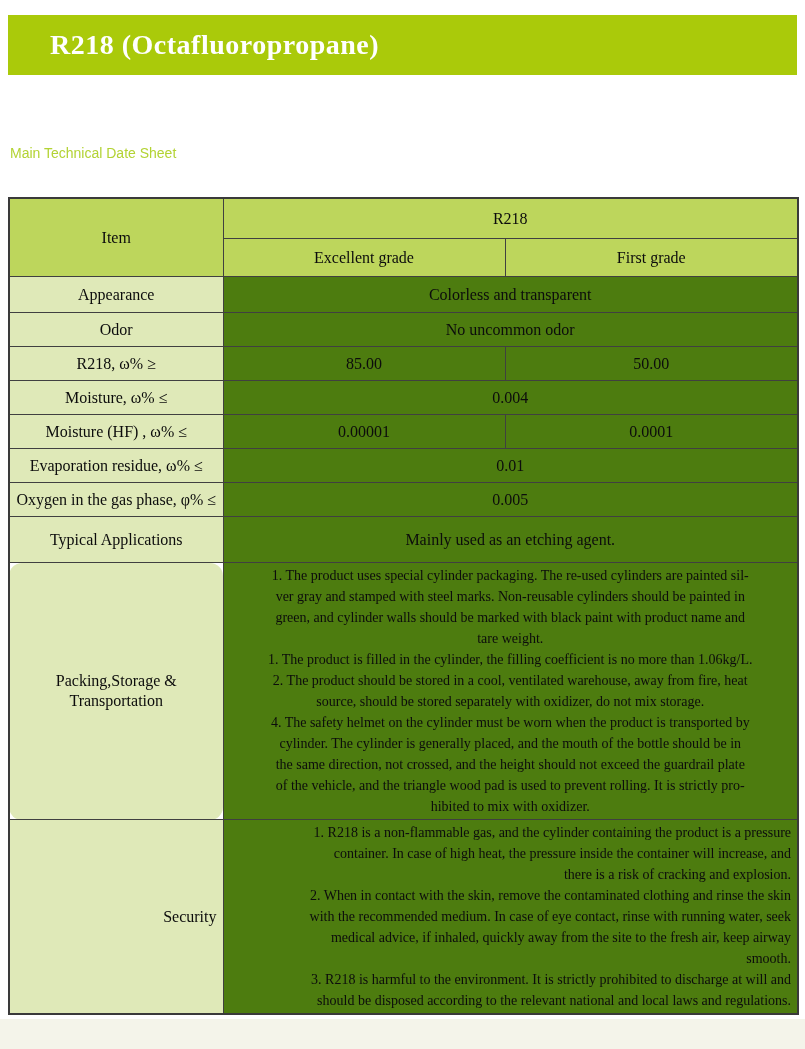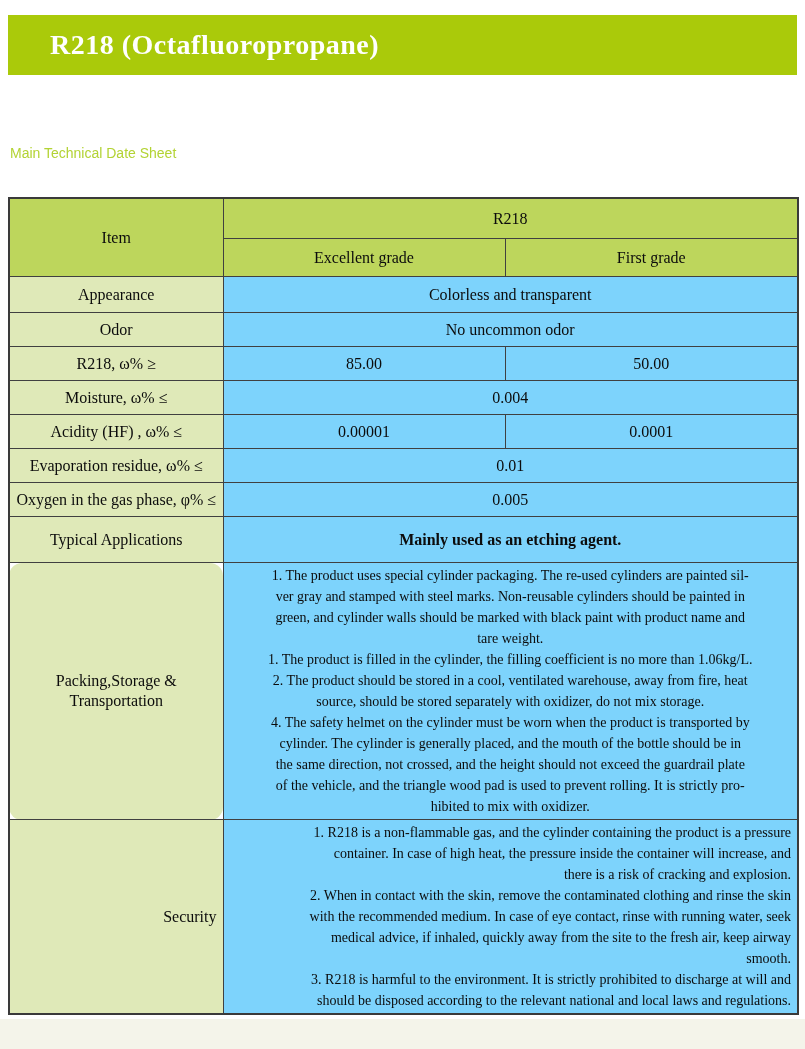--- a/index.html
+++ b/index.html
@@ -51,27 +51,27 @@
   .spec-table col.c3 { width: 293px; }
   .spec-table td {
     border: 1px solid #404040;
     text-align: center;
     vertical-align: middle;
     padding: 2px 6px;
     overflow: hidden;
   }
   .hdr { background: #bdd65c; }
   .lbl { background: #dfe9b8; }
-  .val { background: #7dd3fc; }
+  .val { background: #4d7c0f; }
   .r-h1 td { height: 35px; }
   .r-h2 td { height: 33px; }
   .r-std td { height: 29px; }
   .r-appearance td { height: 31px; }
   .r-typical td { height: 41px; }
-  .left-text { text-align: left; padding-left: 10px; font-weight: bold; }
+  .left-text { text-align: left; padding-left: 10px; }
   .para {
     text-align: left;
     white-space: pre-line;
     font-size: 14px;
     line-height: 21px;
     padding: 10px 12px 10px 11px;
   }
   .r-packing td { height: 247px; }
   .r-security td { height: 176px; text-align: right; }
   .multiline-label { white-space: pre-line; line-height: 20px; border-radius: 13px; }
@@ -124,21 +124,21 @@
         <td class="val">85.00</td>
         <td class="val">50.00</td>
       </tr>
 
       <tr class="r-std">
         <td class="lbl">Moisture, ω% ≤</td>
         <td class="val" colspan="2">0.004</td>
       </tr>
 
       <tr class="r-std">
-        <td class="lbl">Acidity (HF) , ω% ≤</td>
+        <td class="lbl">Moisture (HF) , ω% ≤</td>
         <td class="val">0.00001</td>
         <td class="val">0.0001</td>
       </tr>
 
       <tr class="r-std">
         <td class="lbl">Evaporation residue, ω% ≤</td>
         <td class="val" colspan="2">0.01</td>
       </tr>
 
       <tr class="r-std">

